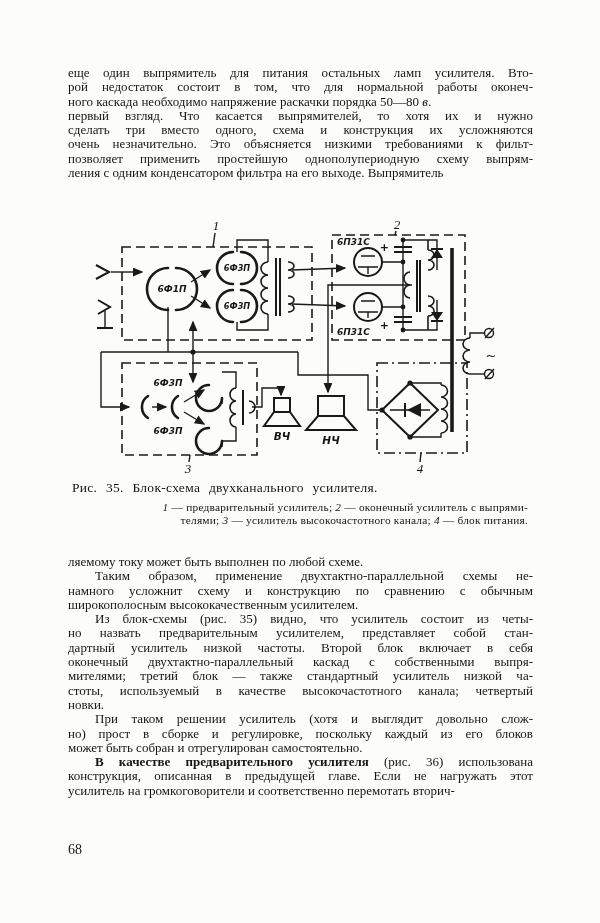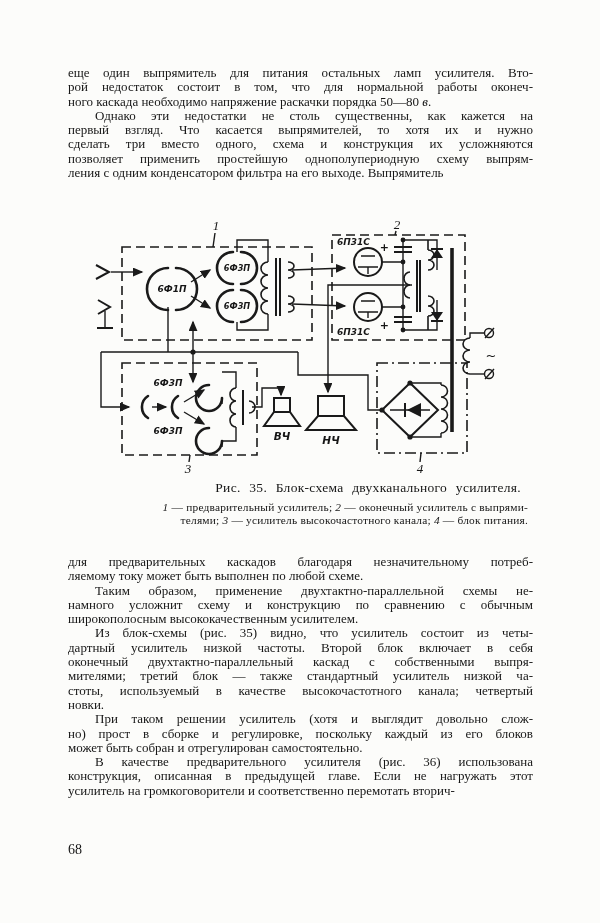--- a/index.html
+++ b/index.html
@@ -7,24 +7,24 @@
     width:600px;height:923px;position:relative;overflow:hidden;
     background:#fcfcfa;color:#161616;
     font-family:"Liberation Serif","DejaVu Serif",serif;
   }
   .textcol{position:absolute;left:68px;width:465px;font-size:13px;line-height:14.3px;}
   #text-top{top:66px;}
   #text-bottom{top:555px;}
   .tl{text-align:justify;text-align-last:justify;white-space:normal;}
   .tl-last{text-align-last:left;}
   .tl-ind{text-indent:27px;}
-  .b{font-weight:normal;}
+  .b{font-weight:bold;}
   .i{font-style:italic;}
   .caption{
-    position:absolute;left:56px;top:480px;width:465px;text-align:right;
+    position:absolute;left:72px;top:480px;width:465px;text-align:left;
     font-size:13.5px;word-spacing:5px;letter-spacing:.3px;
   }
   .legend{
     position:absolute;left:72px;top:501px;width:456px;text-align:right;
     font-size:11.4px;line-height:12.9px;letter-spacing:.2px;
   }
   .pagenum{position:absolute;left:68px;top:842px;font-size:14px;}
   #figure-svg{position:absolute;left:88px;top:214px;}
   .wire{stroke:#1a1a1a;stroke-width:1.4;fill:none;}
   .wire2{stroke:#1a1a1a;stroke-width:2;fill:none;}
@@ -43,23 +43,23 @@
 </head>
 <body>
 
 <div id="text-top" class="textcol">
     <div class="para">
       <div class="tl">еще один выпрямитель для питания остальных ламп усилителя. Вто-</div>
       <div class="tl">рой недостаток состоит в том, что для нормальной работы оконеч-</div>
       <div class="tl tl-last"><span>ного каскада необходимо напряжение раскачки порядка 50—80 </span><span class="i">в</span><span>.</span></div>
     </div>
     <div class="para">
-      <div class="tl tl-ind">Однако эти недостатки не столь существенны, как кажется на</div>
       <div class="tl">первый взгляд. Что касается выпрямителей, то хотя их и нужно</div>
       <div class="tl">сделать три вместо одного, схема и конструкция их усложняются</div>
+      <div class="tl">очень незначительно. Это объясняется низкими требованиями к фильт-</div>
       <div class="tl">позволяет применить простейшую однополупериодную схему выпрям-</div>
       <div class="tl tl-last">ления с одним конденсатором фильтра на его выходе. Выпрямитель</div>
     </div>
   </div>
 
 <svg id="figure-svg" width="482" height="262" viewBox="88 214 482 262" xmlns="http://www.w3.org/2000/svg">
   <defs>
     <marker id="ah" orient="auto" markerWidth="9" markerHeight="8" refX="6.5" refY="3.2">
       <path d="M0,0 L7.5,3.2 L0,6.4 z" fill="#1a1a1a"></path>
     </marker>
@@ -192,30 +192,30 @@
 
 <div class="caption">Рис. 35. Блок-схема двухканального усилителя.</div>
 
 <div class="legend">
   <div id="legend-line1"><span class="i">1</span><span> — предварительный усилитель; </span><span class="i">2</span><span> — оконечный усилитель с выпрями-</span></div>
   <div id="legend-line2"><span>телями; </span><span class="i">3</span><span> — усилитель высокочастотного канала; </span><span class="i">4</span><span> — блок питания.</span></div>
 </div>
 
 <div id="text-bottom" class="textcol">
     <div class="para">
-      <div class="tl">для предварительных каскадов благодаря незначительному потреб-</div>
       <div class="tl tl-last">ляемому току может быть выполнен по любой схеме.</div>
     </div>
     <div class="para">
       <div class="tl tl-ind">Таким образом, применение двухтактно-параллельной схемы не-</div>
       <div class="tl">намного усложнит схему и конструкцию по сравнению с обычным</div>
       <div class="tl tl-last">широкополосным высококачественным усилителем.</div>
     </div>
     <div class="para">
       <div class="tl tl-ind">Из блок-схемы (рис. 35) видно, что усилитель состоит из четы-</div>
+      <div class="tl">но назвать предварительным усилителем, представляет собой стан-</div>
       <div class="tl">дартный усилитель низкой частоты. Второй блок включает в себя</div>
       <div class="tl">оконечный двухтактно-параллельный каскад с собственными выпря-</div>
       <div class="tl">мителями; третий блок — также стандартный усилитель низкой ча-</div>
       <div class="tl">стоты, используемый в качестве высокочастотного канала; четвертый</div>
       <div class="tl tl-last">новки.</div>
     </div>
     <div class="para">
       <div class="tl tl-ind">При таком решении усилитель (хотя и выглядит довольно слож-</div>
       <div class="tl">но) прост в сборке и регулировке, поскольку каждый из его блоков</div>
       <div class="tl tl-last">может быть собран и отрегулирован самостоятельно.</div>

